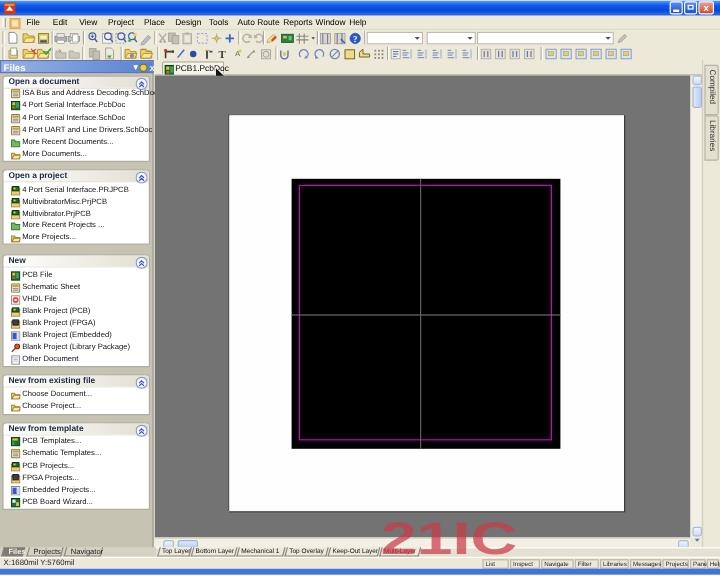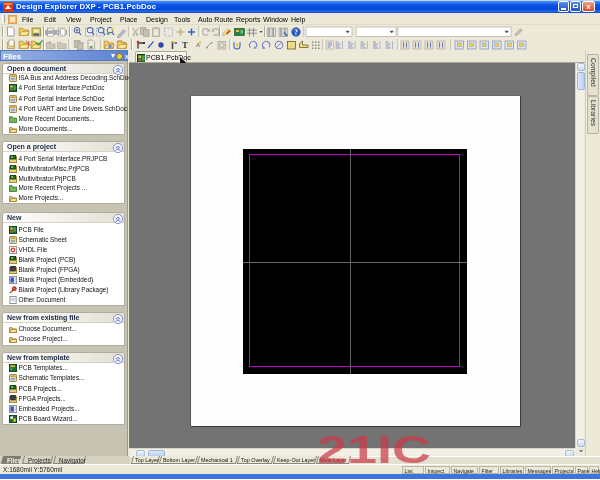--- a/index.html
+++ b/index.html
@@ -8,21 +8,20 @@
 .txt{white-space:nowrap;}
 </style></head><body>
 <div id="app">
 
 <div class="abs" style="left:0;top:0;width:600px;height:13px;background:linear-gradient(#ffffff 0%,#4a8cf8 10%,#1058e8 35%,#0448d8 70%,#2a6cf4 92%,#0a38a8 100%);">
 <svg class="abs" style="left:3px;top:2px" width="10" height="10">
         <rect x="0" y="0" width="10" height="10" rx="1" fill="#d83818"></rect>
         <path d="M2 7 L5 3 L8 7 Z" fill="#fff"></path>
         <rect x="1" y="1" width="8" height="2" fill="#f8c848" opacity="0.6"></rect>
       </svg>
-<div class="abs txt" style="left:16px;top:2px;font-size:7.8px;font-weight:bold;color:#fff;letter-spacing:0.1px;">Design Explorer DXP - PCB1.PcbDoc</div>
 <div class="abs" style="left:558px;top:1px;width:11px;height:11px;border:1px solid #fff;border-radius:2px;background:linear-gradient(#5a8cf0,#2050c8)">
         <div class="abs" style="left:2px;top:6px;width:5px;height:2px;background:#fff"></div>
       </div>
 <div class="abs" style="left:570px;top:1px;width:11px;height:11px;border:1px solid #fff;border-radius:2px;background:linear-gradient(#5a8cf0,#2050c8)">
         <div class="abs" style="left:2px;top:2px;width:5px;height:4px;border:1px solid #fff"></div>
       </div>
 <div class="abs" style="left:582px;top:1px;width:13px;height:11px;border:1px solid #fff;border-radius:2px;background:linear-gradient(#f0a088,#d84828);color:#fff;font-size:8px;font-weight:bold;text-align:center;line-height:9px;">x</div>
 </div>
 <div class="abs" style="left:0;top:13px;width:600px;height:12px;background:#ece9d8;border-bottom:1px solid #e0dcc8;">
 <div class="abs" style="left:2px;top:2px;width:3px;height:8px;border-left:1px solid #fff;border-right:1px solid #aca899"></div>

